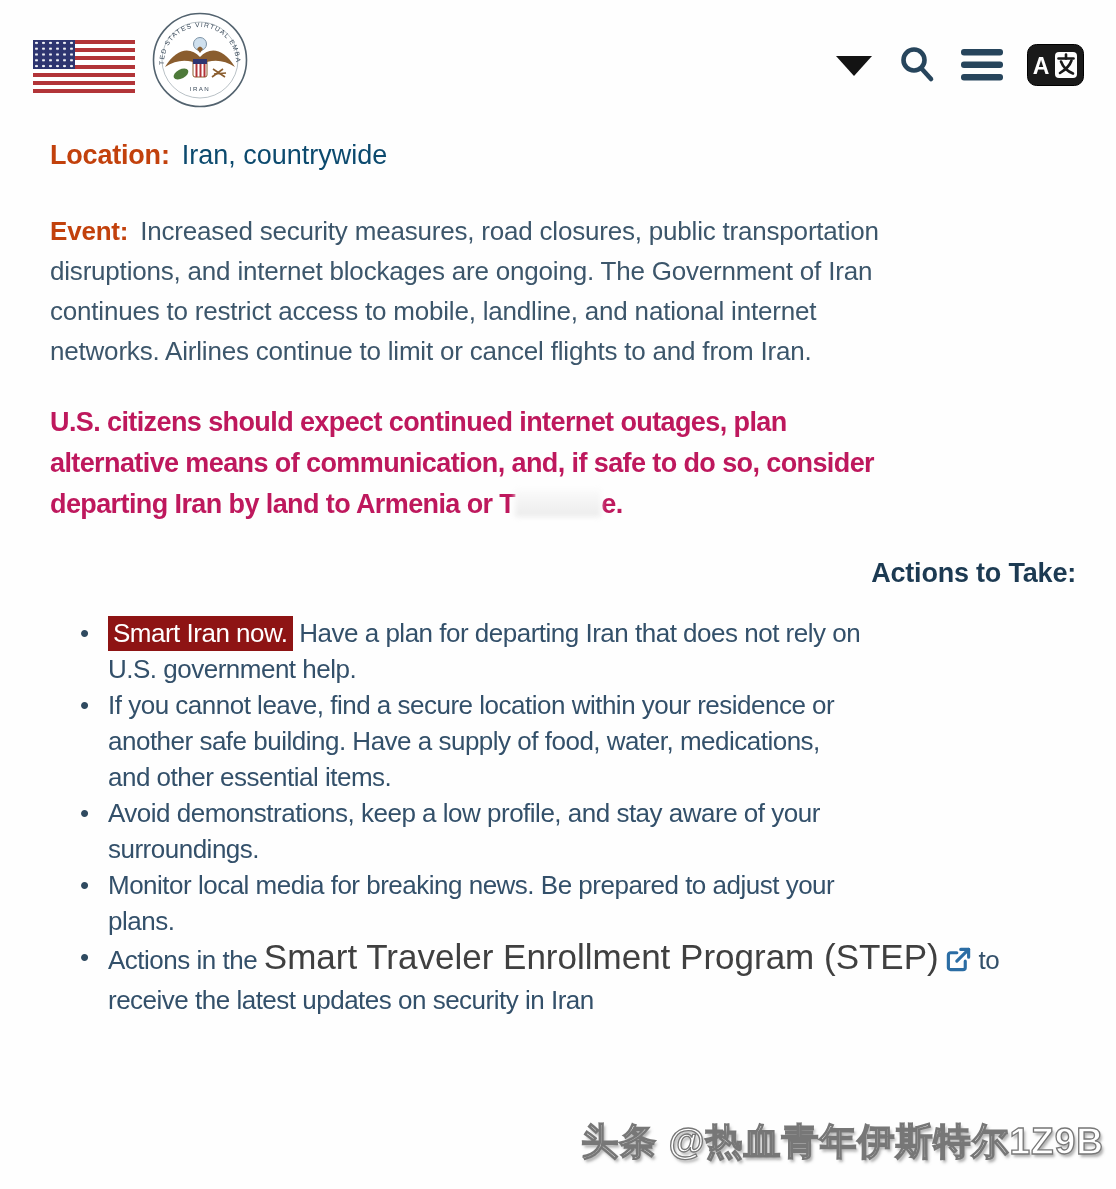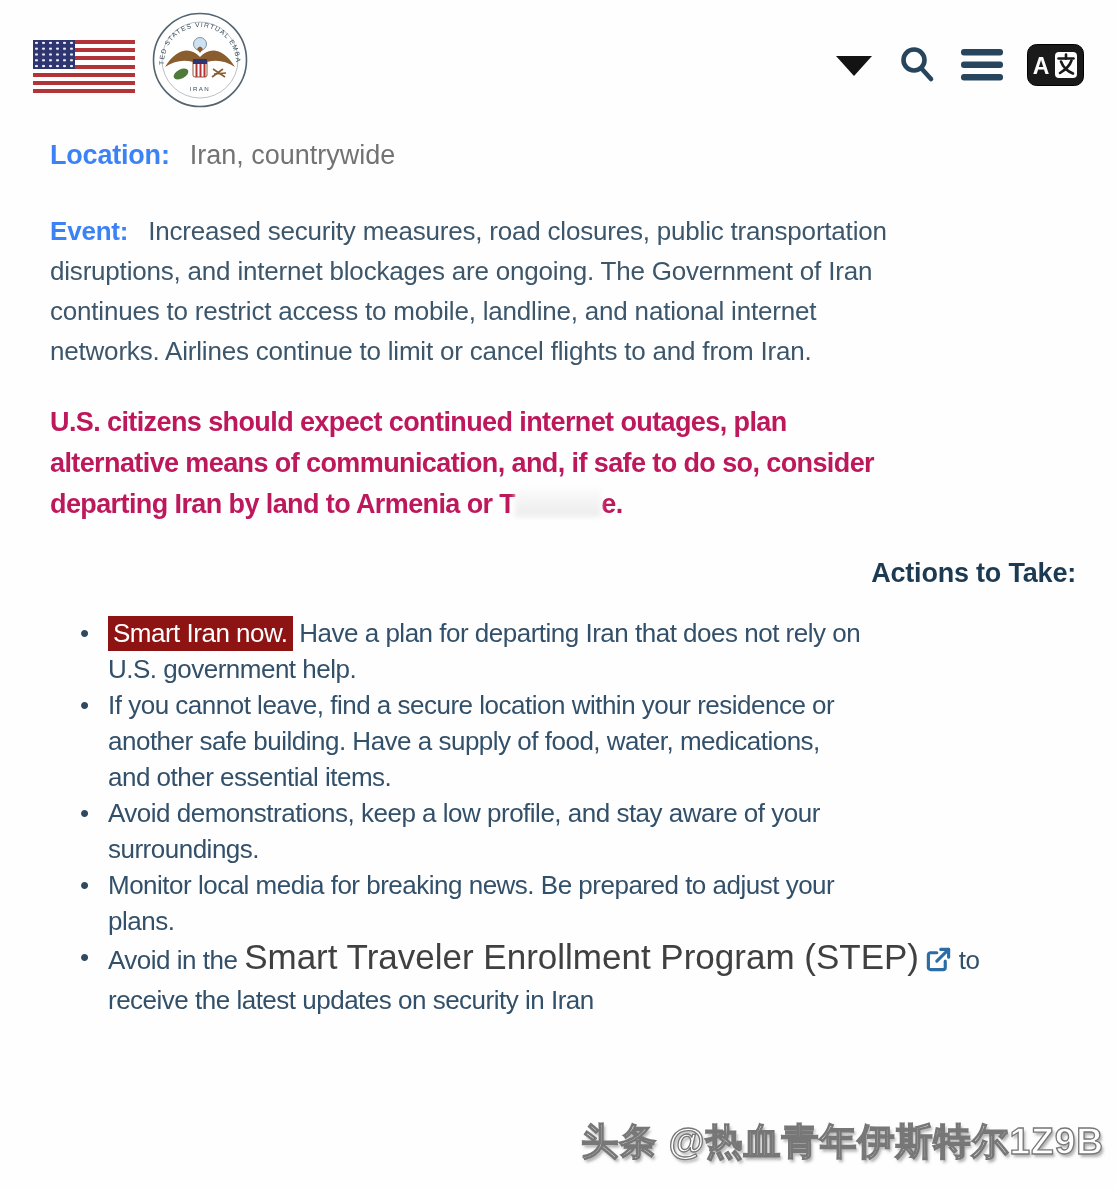--- a/index.html
+++ b/index.html
@@ -29,24 +29,24 @@
   .seal { position: absolute; left: 151px; top: 11px; width: 98px; height: 98px; }
   .header-icons {
     position: absolute; right: 32px; top: 44px;
     display: flex; align-items: center; gap: 23px;
   }
   .header-icons > span { display: inline-flex; align-items: center; cursor: pointer; }
 
   
   main { padding: 0 40px 0 50px; color: #3c566b; }
   .pre { white-space: pre-line; }
-  strong.lbl { color: #3b82f6; font-weight: bold; margin-right: 20px; letter-spacing: -0.2px; }
+  strong.lbl { color: #c2410c; font-weight: bold; margin-right: 12px; letter-spacing: -0.2px; }
 
   .meta-row { margin: 24px 0 0 0; font-size: 27px; line-height: 34px; }
-  .meta-row .val { color: #737373; }
+  .meta-row .val { color: #0c4a6e; }
 
   .event { margin: 39px 0 0 0; font-size: 26px; line-height: 40px; letter-spacing: -0.2px; }
 
   .warning {
     margin: 31px 0 0 0;
     font-size: 27px; line-height: 41px;
     font-weight: bold; color: #be185d; letter-spacing: -0.6px;
   }
   .censored {
     display: inline-block; width: 86px; height: 28px;
@@ -190,21 +190,21 @@
     <ul class="actions">
       <li><span class="hl">Smart Iran now.</span><span class="pre"> Have a plan for departing Iran that does not rely on
 U.S. government help.</span></li>
       <li><span class="pre">If you cannot leave, find a secure location within your residence or
 another safe building. Have a supply of food, water, medications,
 and other essential items.</span></li>
       <li><span class="pre">Avoid demonstrations, keep a low profile, and stay aware of your
 surroundings.</span></li>
       <li><span class="pre">Monitor local media for breaking news. Be prepared to adjust your
 plans.</span></li>
-      <li><span>Avoid in the </span><a class="step-link">Smart Traveler Enrollment Program (STEP)</a><span class="ext-icon"><svg width="27" height="27" viewBox="0 0 24 24" fill="none" stroke="#2b6da4" stroke-width="2.8" stroke-linecap="round" stroke-linejoin="round">
+      <li><span>Actions in the </span><a class="step-link">Smart Traveler Enrollment Program (STEP)</a><span class="ext-icon"><svg width="27" height="27" viewBox="0 0 24 24" fill="none" stroke="#2b6da4" stroke-width="2.8" stroke-linecap="round" stroke-linejoin="round">
               <path d="M18 13.5v5.5a2 2 0 0 1-2 2H5a2 2 0 0 1-2-2V8a2 2 0 0 1 2-2h5.5"></path>
               <polyline points="14 3 21 3 21 10"></polyline>
               <line x1="10.5" y1="13.5" x2="21" y2="3"></line>
             </svg></span><span class="pre"> to
 receive the latest updates on security in Iran</span></li>
     </ul>
 
   </main>
 
   <div class="watermark">头条 @热血青年伊斯特尔1Z9B</div>

